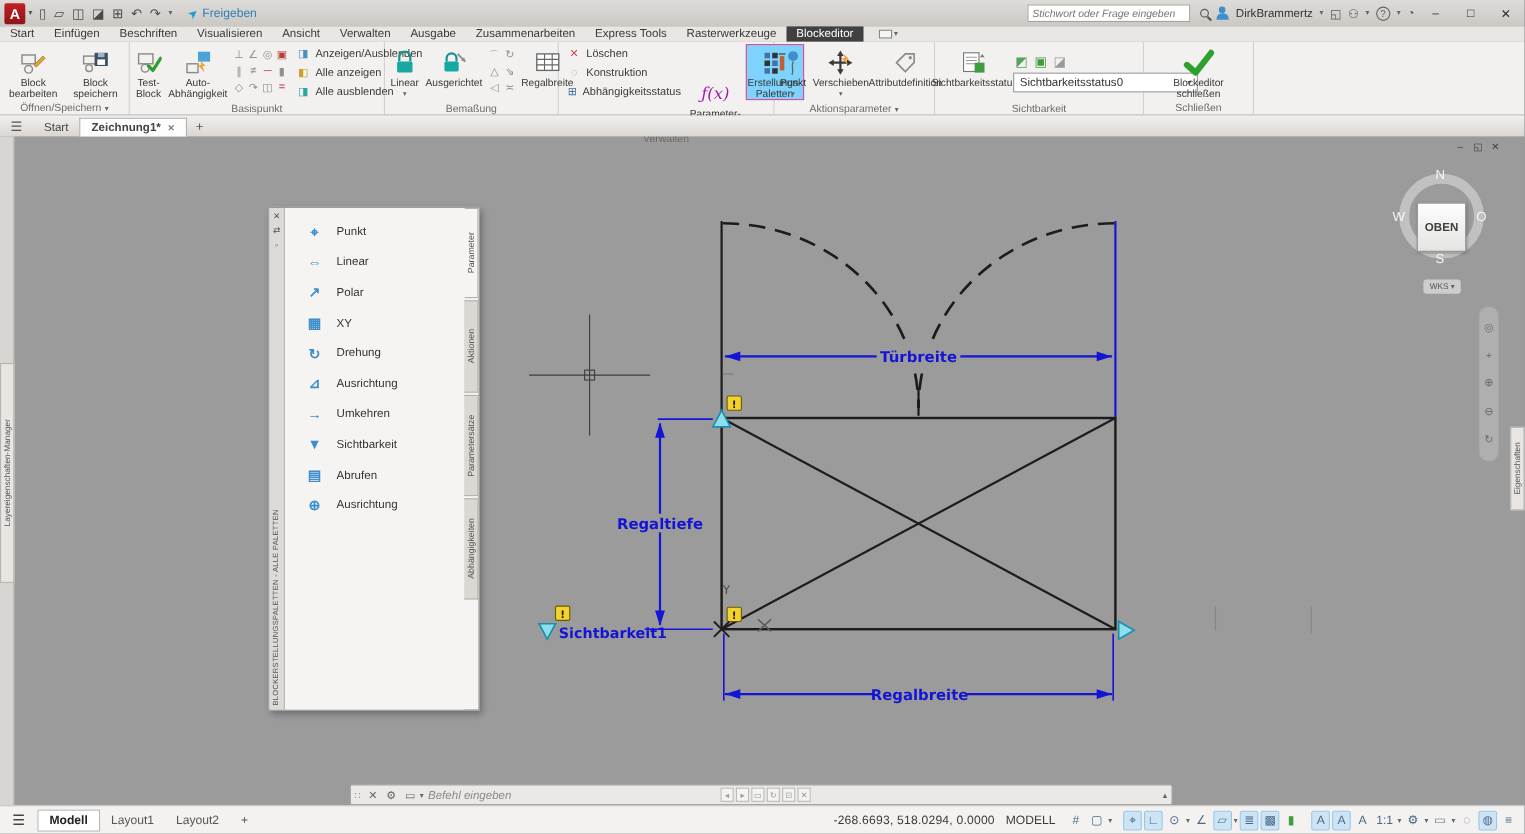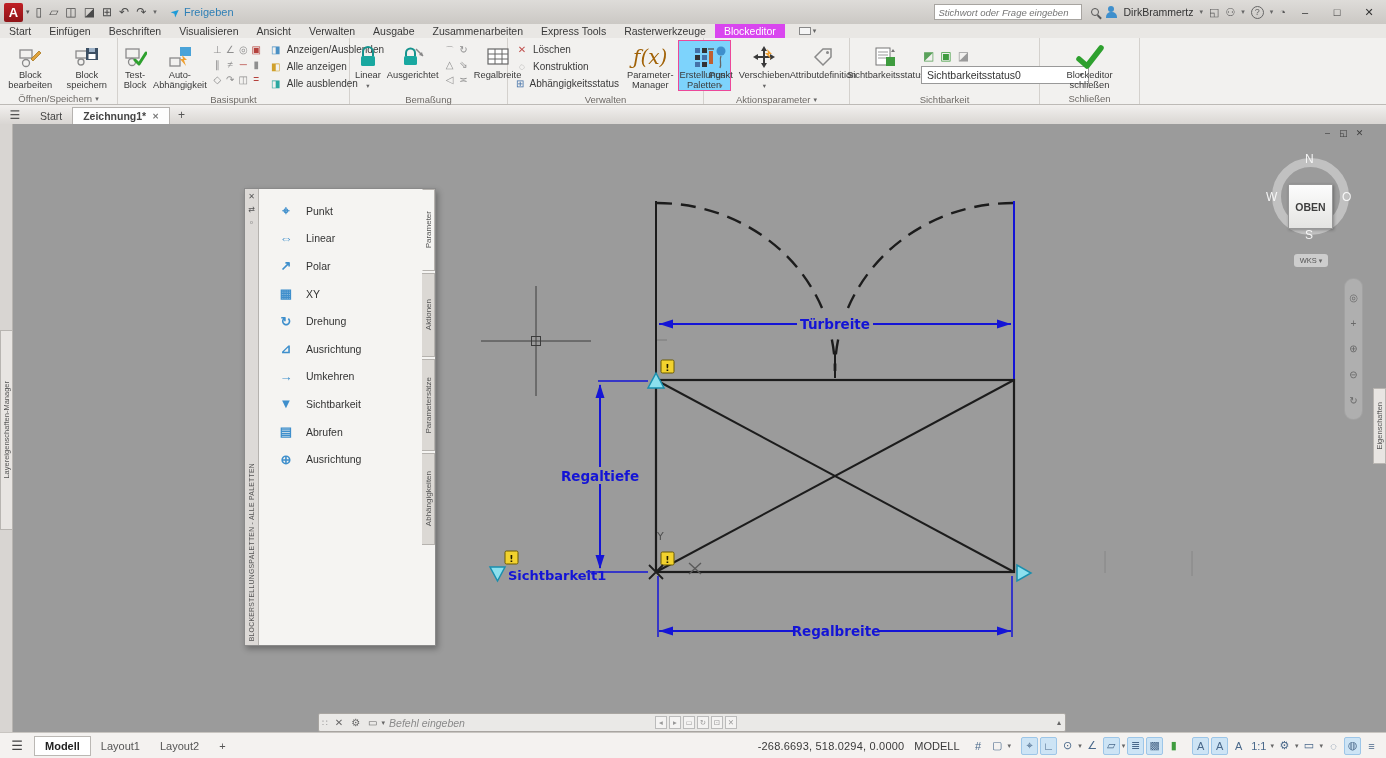--- a/index.html
+++ b/index.html
@@ -25,40 +25,40 @@
   .person::after{content:"";position:absolute;left:1px;top:6.5px;width:11px;height:6px;border-radius:5px 5px 0 0;background:#3f8fcc;}
   .tb-user{font-size:10.5px;color:#333;}
   .tb-ico{color:#5a5a5a;font-size:11px;}
   .help-circle{width:13px;height:13px;border:1.5px solid #666;border-radius:50%;font-size:9px;display:flex;align-items:center;justify-content:center;color:#666;}
   .win-btn{width:26px;height:22px;display:flex;align-items:center;justify-content:center;font-size:11px;color:#333;}
   .caret{font-size:7px;color:#666;}
 
   
   .ribbontabs{position:absolute;top:24px;left:0;width:1386px;height:14px;background:#e9e7e4;display:flex;align-items:stretch;font-size:10.5px;color:#3a3a3a;z-index:50;}
   .rtab{padding:0 9px;display:flex;align-items:center;white-space:nowrap;}
-  .rtab.active{background:#d946ef;color:#fff;}
+  .rtab.active{background:#404040;color:#fff;}
   .rtab-overflow{margin-left:8px;display:flex;align-items:center;gap:2px;padding:0 6px;color:#555;}
   .rtab-overflow .box{width:12px;height:8px;border:1px solid #888;background:#f5f5f5;}
 
   
   .ribbon{position:absolute;top:38px;left:0;width:1386px;height:67px;background:#f2f1ef;border-bottom:1px solid #bdbab6;display:flex;z-index:50;}
   .panel{display:flex;flex-direction:column;border-right:1px solid #d4d1cd;height:100%;}
   .panel-content{flex:1;display:flex;align-items:flex-start;padding:2px 3px;gap:2px;}
   .panel-label{height:15px;font-size:9.5px;color:#6e6a66;display:flex;align-items:center;justify-content:center;gap:3px;}
   .bigbtn{display:flex;flex-direction:column;align-items:center;width:56px;padding:2px 1px 0;font-size:9.3px;line-height:10px;text-align:center;color:#3a3a3a;border:1px solid transparent;}
   .bigbtn .bicon{height:27px;display:flex;align-items:center;justify-content:center;}
   .bigbtn.sel{background:#7dd3fc;border:1px solid #ec4899;}
   .bigbtn .bcaret{font-size:6.5px;color:#666;margin-top:1px;}
   .rowcol{display:flex;flex-direction:column;justify-content:center;height:52px;}
   .rowbtn{display:flex;align-items:center;height:17px;font-size:10px;color:#3a3a3a;gap:4px;padding:0 4px;white-space:nowrap;}
   .ricon{width:14px;text-align:center;font-size:10px;}
   .mini{display:grid;align-content:center;justify-items:center;height:52px;color:#8f8f8f;font-size:10px;}
   .mini.g4{grid-template-columns:repeat(4,13px);grid-auto-rows:15px;}
   .mini.g2{grid-template-columns:repeat(2,14px);grid-auto-rows:15px;}
-  .fxicon{font-family:"DejaVu Serif",serif;font-style:italic;font-size:20px;color:#a16207;}
+  .fxicon{font-family:"DejaVu Serif",serif;font-style:italic;font-size:15px;color:#a21caf;margin-top:28px;}
   .viscol{display:flex;flex-direction:column;justify-content:center;gap:3px;height:52px;}
   .visicons{display:flex;gap:6px;font-size:12px;padding-left:2px;}
   .vis-dd{width:168px;height:18px;background:#fff;border:1px solid #999;font-size:10.5px;color:#333;display:flex;align-items:center;justify-content:space-between;padding:0 5px;}
 
   
   .filetabs{position:absolute;top:105px;left:0;width:1386px;height:19px;background:linear-gradient(#f2f0ee,#d9d6d3);display:flex;align-items:flex-end;font-size:10.5px;color:#444;z-index:50;}
   .ft-menu{width:30px;text-align:center;font-size:12px;color:#555;padding-bottom:2px;}
   .ftab{padding:2px 10px;display:flex;align-items:center;gap:6px;}
   .ftab.active{background:#fdfdfd;border:1px solid #b5b2af;border-bottom:none;font-weight:bold;}
   .ft-close{font-size:8px;color:#777;}

